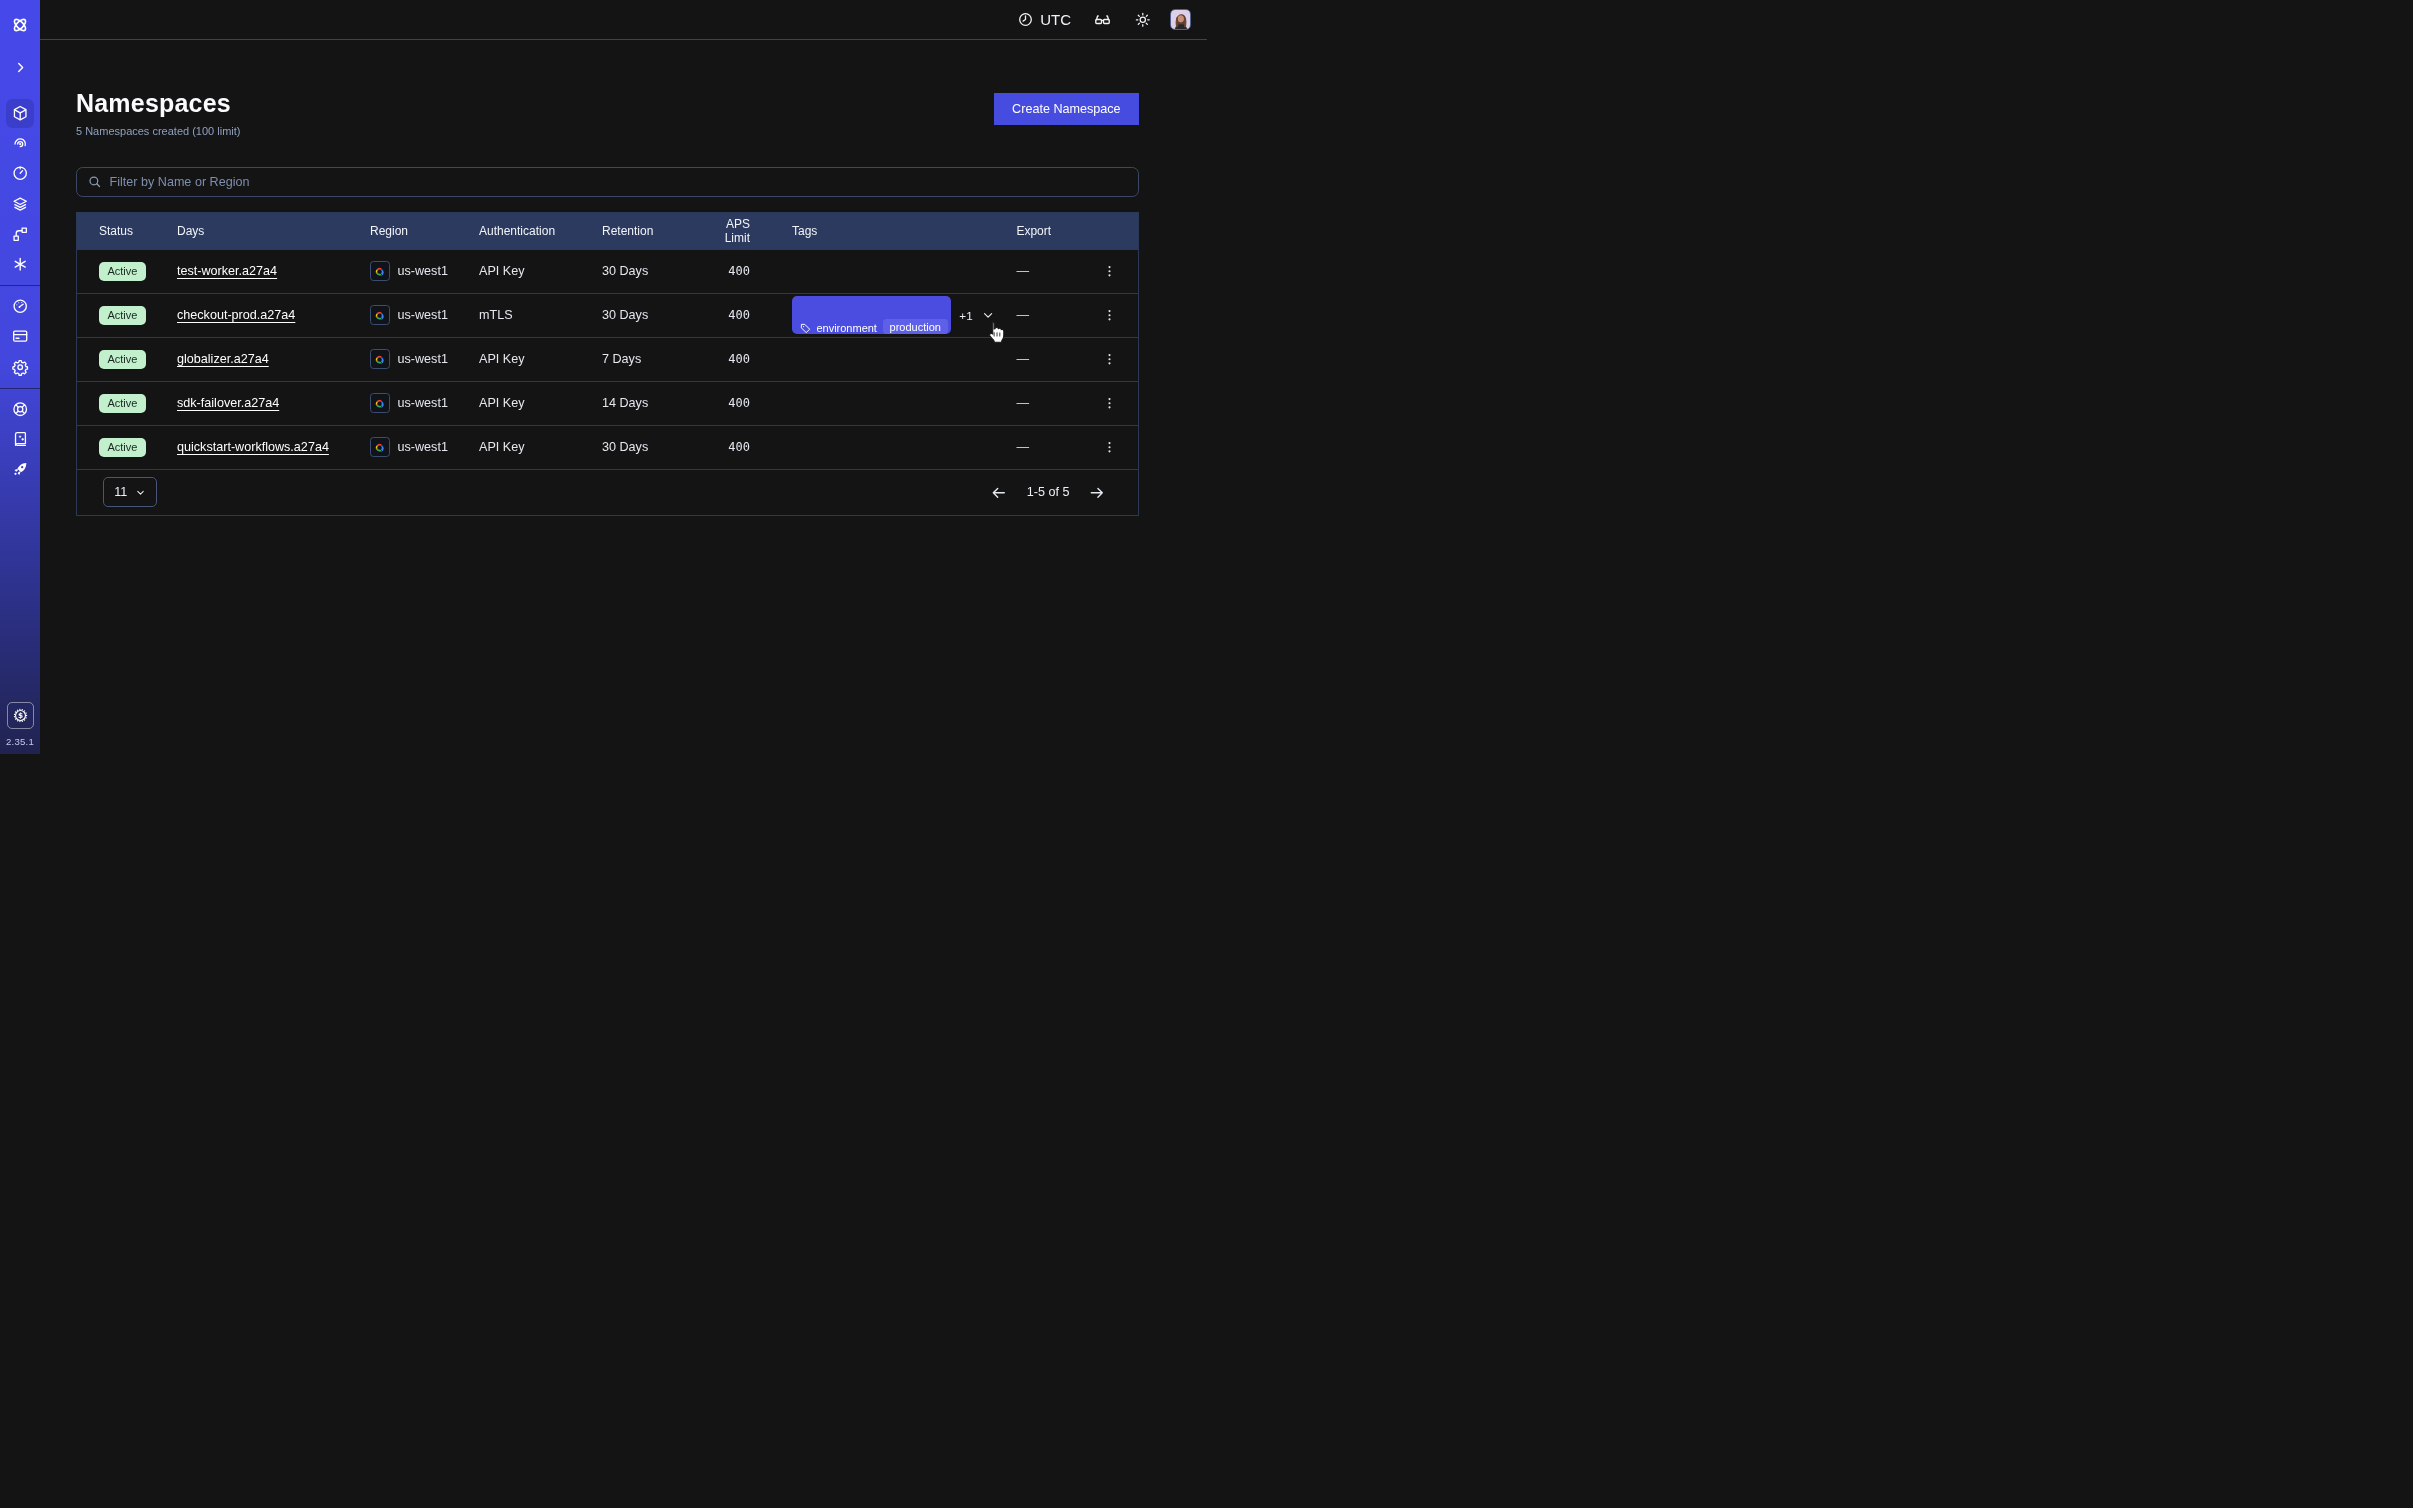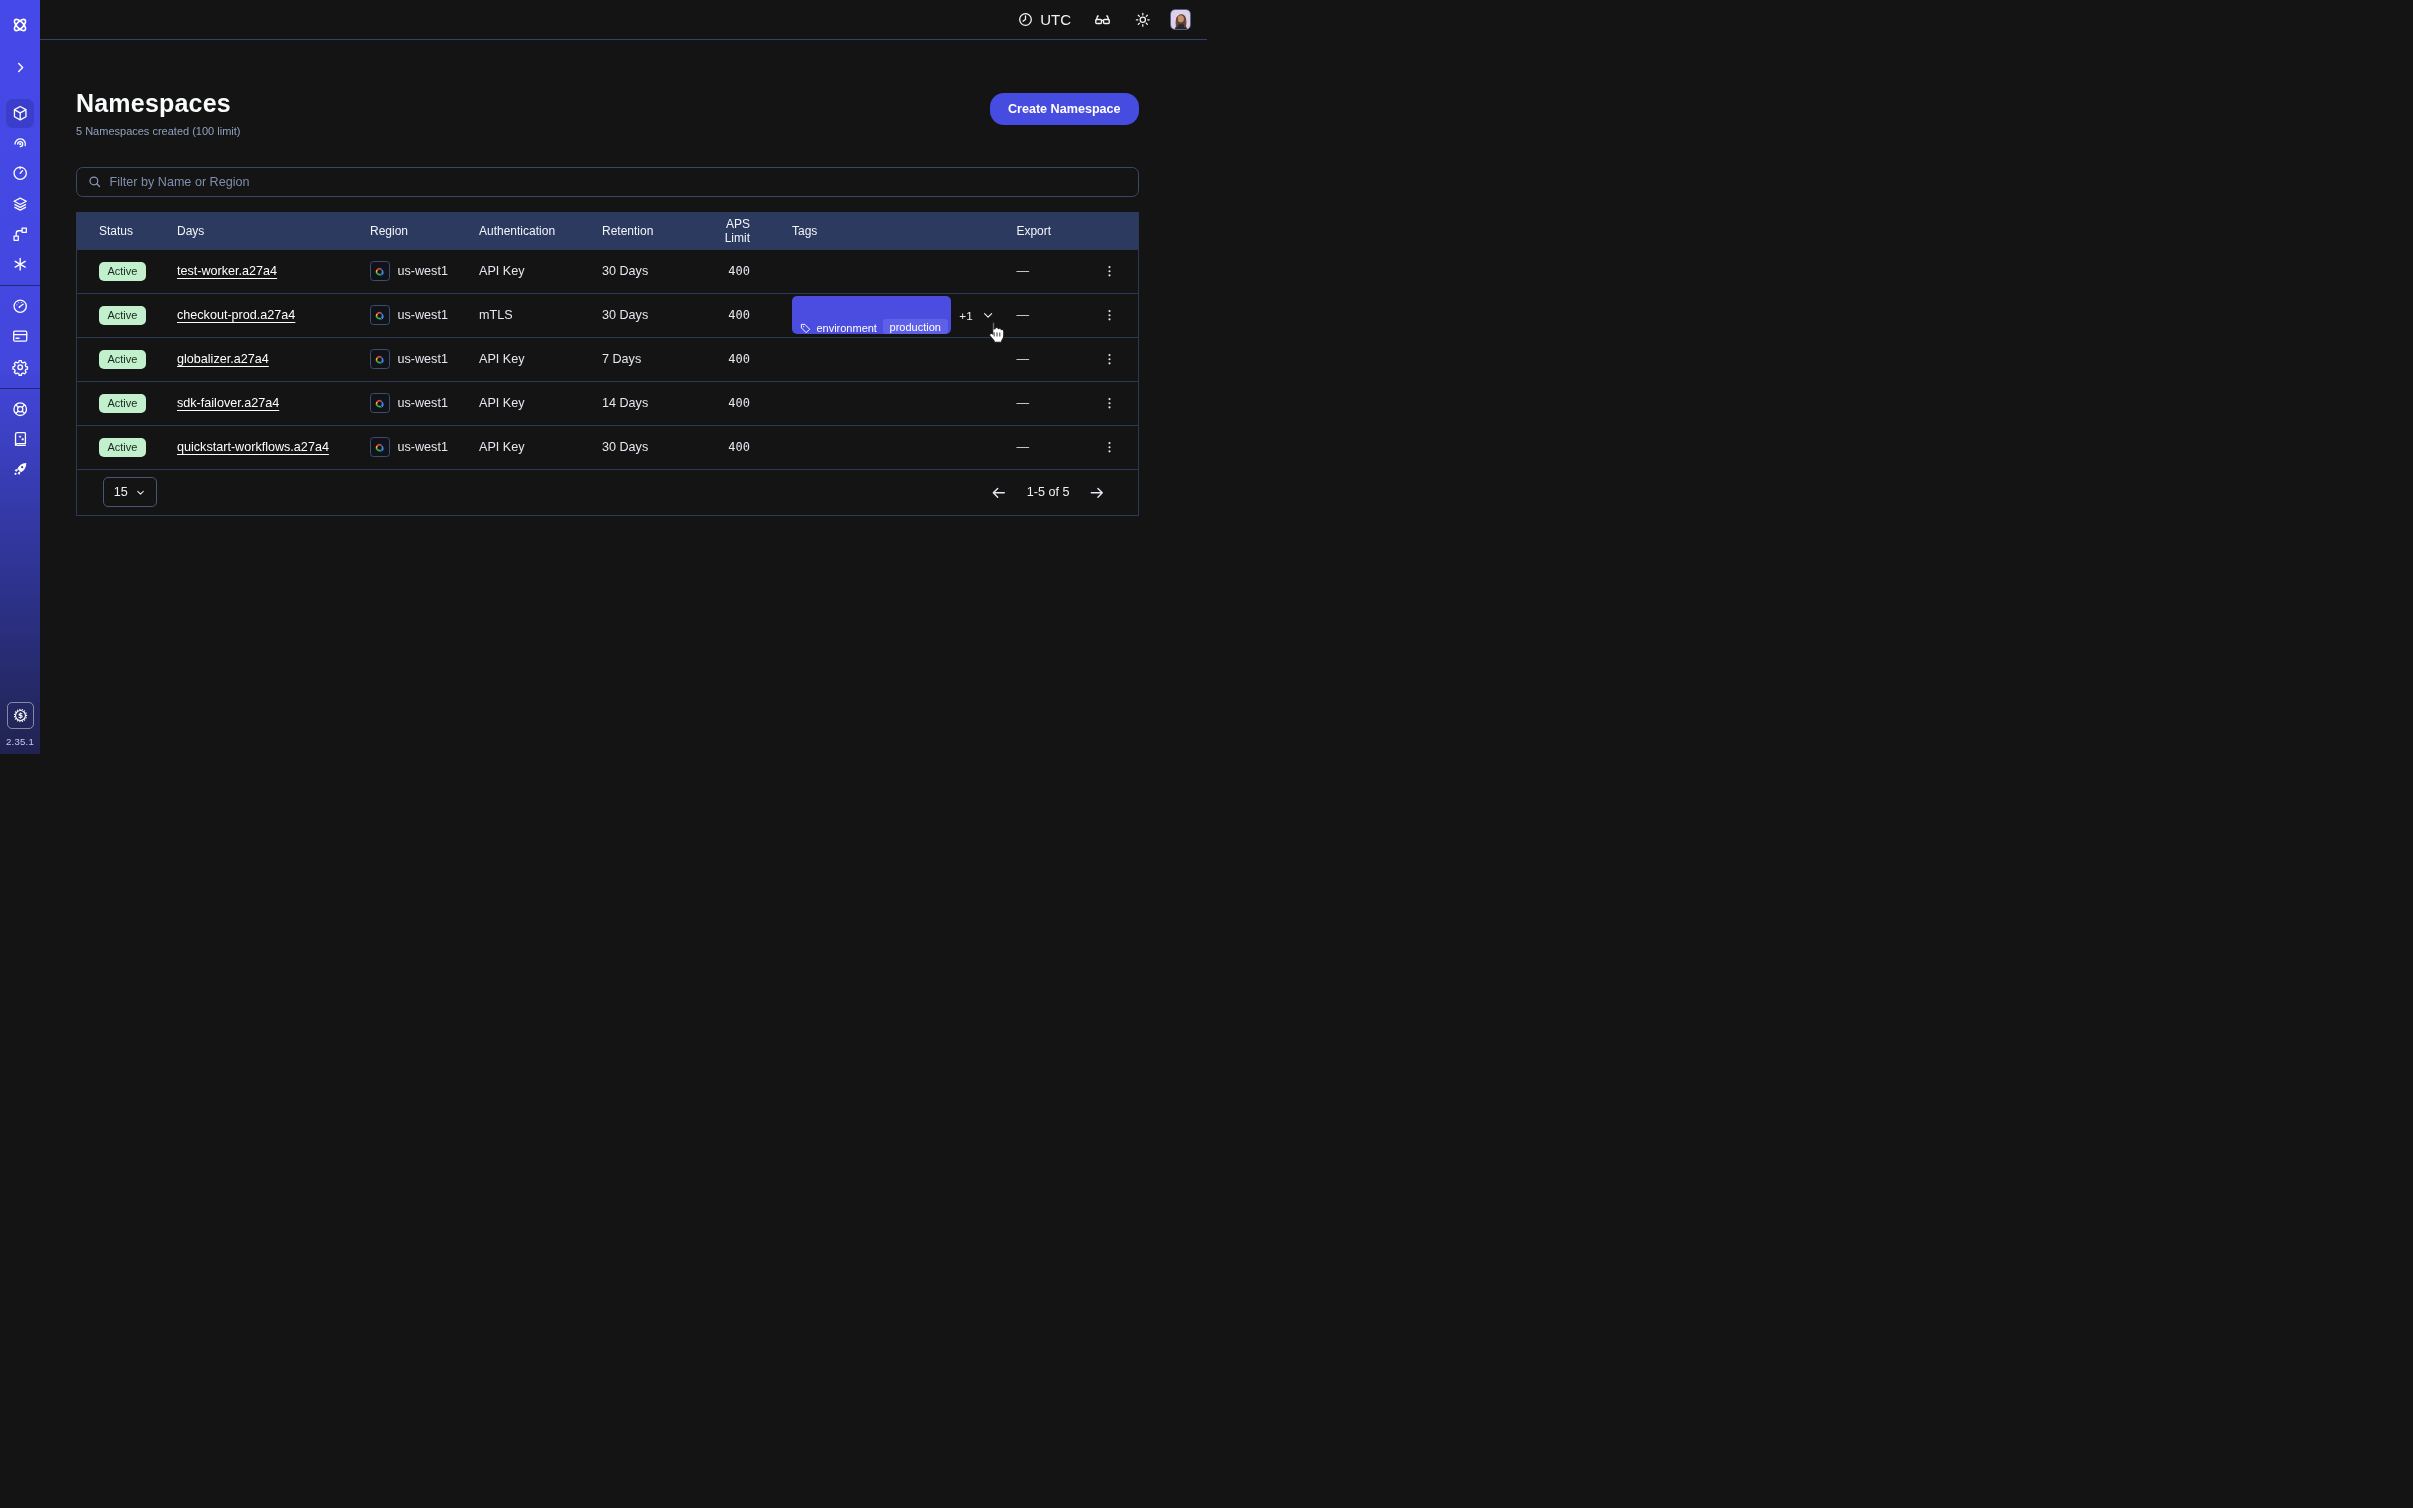--- a/index.html
+++ b/index.html
@@ -37,21 +37,21 @@
   .tb-gap-lg { width:22px; } .tb-gap-md { width:18.4px; }
   .avatar { width:21px; height:21px; border-radius:5px; border:0.8px solid #51618a; overflow:hidden; cursor:pointer; }
   .avatar svg { display:block; }
 
   
   .main { position:absolute; left:76px; top:40px; width:1063px; }
   .page-head { position:relative; margin-top:49px; height:72px; }
   .page-title { font-size:25px; font-weight:700; color:#fafbfc; letter-spacing:0.2px; }
   .page-sub { font-size:11px; color:var(--muted-text); margin-top:6.7px; }
   .create-btn { position:absolute; right:0; top:4.2px; height:32px; padding:0 18.4px; background:var(--accent);
-    color:#fff; font-size:12.6px; font-weight:700; border:none; border-radius:14px; cursor:pointer;
+    color:#fff; font-size:12.6px; font-weight:400; border:none; border-radius:0; cursor:pointer;
     font-family:inherit; }
 
   .search-wrap { position:relative; margin-top:5.9px; height:30px; border:0.8px solid #3a4766; border-radius:6.7px;
     display:flex; align-items:center; padding:0 10px; gap:7.5px; background:transparent; }
   .search-wrap input { flex:1; background:transparent; border:none; outline:none; color:#e8ecf4;
     font-size:12.6px; font-family:inherit; }
   .search-wrap input::placeholder { color:#7e8eae; }
 
   
   .table { margin-top:15px; border:0.8px solid var(--row-border); }
@@ -450,21 +450,21 @@
                 <circle cx="12" cy="12" r="1.7"></circle>
                 <circle cx="12" cy="18.6" r="1.7"></circle>
               </svg>
       </span>
     </div>
   </div>
 </div>
 
     <div class="pager">
       <div class="page-size">
-        <span>15</span>
+        <span>11</span>
         <svg width="11" height="11" viewBox="0 0 24 24" fill="none" stroke="#eef0f5" stroke-width="2.2" stroke-linecap="round" stroke-linejoin="round">
             <path d="M6 9.5l6 6 6-6"></path>
           </svg>
       </div>
       <div class="pager-right">
         <span class="pager-arrow">
           <svg width="17.6" height="17.6" viewBox="0 0 24 24" fill="none" stroke="#e6e9f0" stroke-width="1.9" stroke-linecap="round" stroke-linejoin="round">
               <path d="M19.5 12h-15M10.5 6l-6 6 6 6"></path>
             </svg>
         </span>

